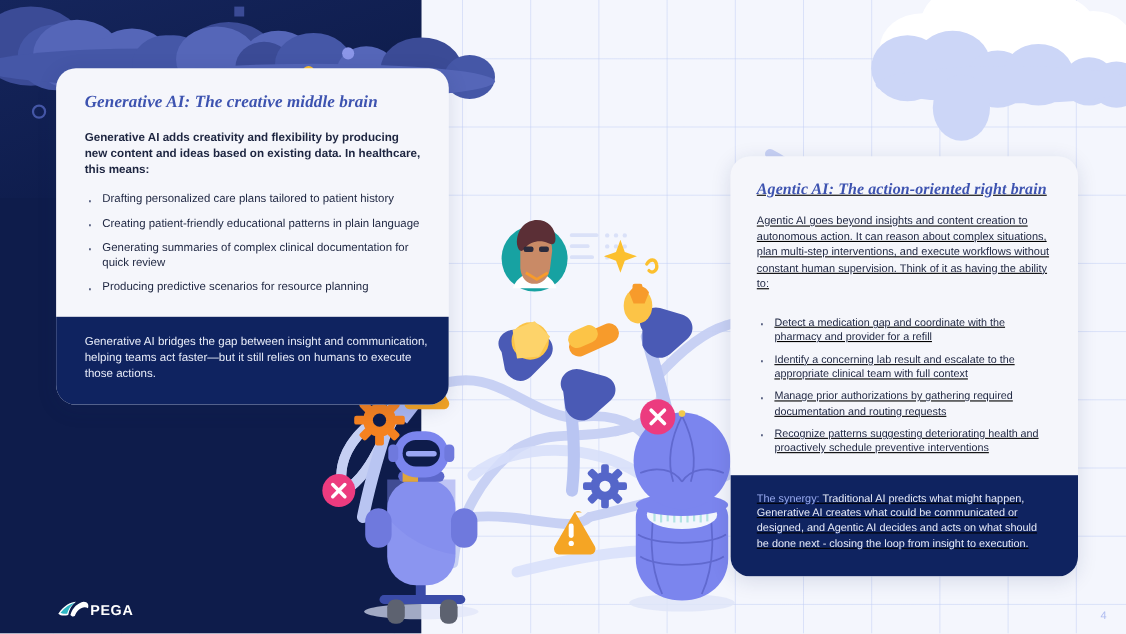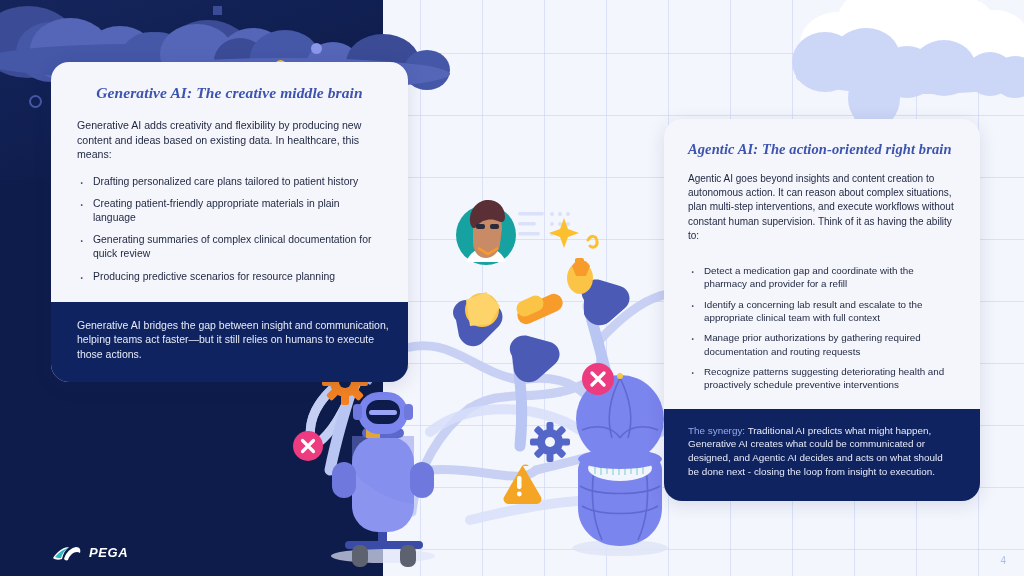--- a/index.html
+++ b/index.html
@@ -100,39 +100,39 @@
     color: #4a5478;
   }
   .card-footer {
     background: #0f2360;
     color: #e7ebf8;
     line-height: 1.4;
   }
 
   
   #card-generative { left: 51px; top: 62px; width: 357px; }
-  #card-generative .card-title { font-size: 15.5px; margin-bottom: 16px; text-align: center; }
-  #card-generative .card-intro { font-size: 10.6px; margin-bottom: 13px; }
+  #card-generative .card-title { font-size: 15.5px; margin-bottom: 16px; }
+  #card-generative .card-intro { font-size: 10.6px; margin-bottom: 13px; font-weight: bold; }
   #card-generative ul.bullets li { font-size: 10.4px; margin-bottom: 8px; }
   #card-generative .card-footer { padding: 16px 18px 20px 26px; font-size: 10.5px; }
 
   
-  #card-agentic { left: 664px; top: 119px; width: 316px; }
+  #card-agentic { left: 664px; top: 142px; width: 316px; text-decoration: underline; }
   #card-agentic .card-body { padding: 22px 24px 10px 24px; }
   #card-agentic .card-title { font-size: 14.5px; line-height: 1.18; margin-bottom: 14px; }
   #card-agentic .card-intro { font-size: 10px; margin-bottom: 21px; line-height: 1.42; }
   #card-agentic ul.bullets li { font-size: 9.8px; margin-bottom: 7px; line-height: 1.36; }
   #card-agentic .card-footer { padding: 15px 24px 22px 24px; font-size: 9.9px; }
   .synergy-label { color: #97a9ee; }
 
   
   #logo {
     position: absolute;
     left: 52px; bottom: 14px;
-    display: flex; align-items: flex-start; gap: 7px; font-style: italic;
+    display: flex; align-items: flex-end; 
   }
   #logo .wordmark {
     color: #ffffff;
     font-weight: 700;
     font-size: 13px;
     letter-spacing: .6px;
   }
   #page-number {
     position: absolute;
     right: 18px; bottom: 10px;
@@ -396,21 +396,21 @@
       <path d="M302.5,440.5 l11,11 M313.5,440.5 l-11,11" stroke="#ffffff" stroke-width="3.2" stroke-linecap="round"></path>
     </g>
   </svg>
 
   <div class="card" id="card-generative">
     <div class="card-body">
       <div class="card-title">Generative AI: The creative middle brain</div>
       <p class="card-intro">Generative AI adds creativity and flexibility by producing new content and ideas based on existing data. In healthcare, this means:</p>
       <ul class="bullets">
         <li>Drafting personalized care plans tailored to patient history</li>
-        <li>Creating patient-friendly appropriate materials in plain language</li>
+        <li>Creating patient-friendly educational patterns in plain language</li>
         <li>Generating summaries of complex clinical documentation for quick review</li>
         <li>Producing predictive scenarios for resource planning</li>
       </ul>
     </div>
     <div class="card-footer">Generative AI bridges the gap between insight and communication, helping teams act faster—but it still relies on humans to execute those actions.</div>
   </div>
 
   <div class="card" id="card-agentic">
     <div class="card-body">
       <div class="card-title">Agentic AI: The action-oriented right brain</div>

